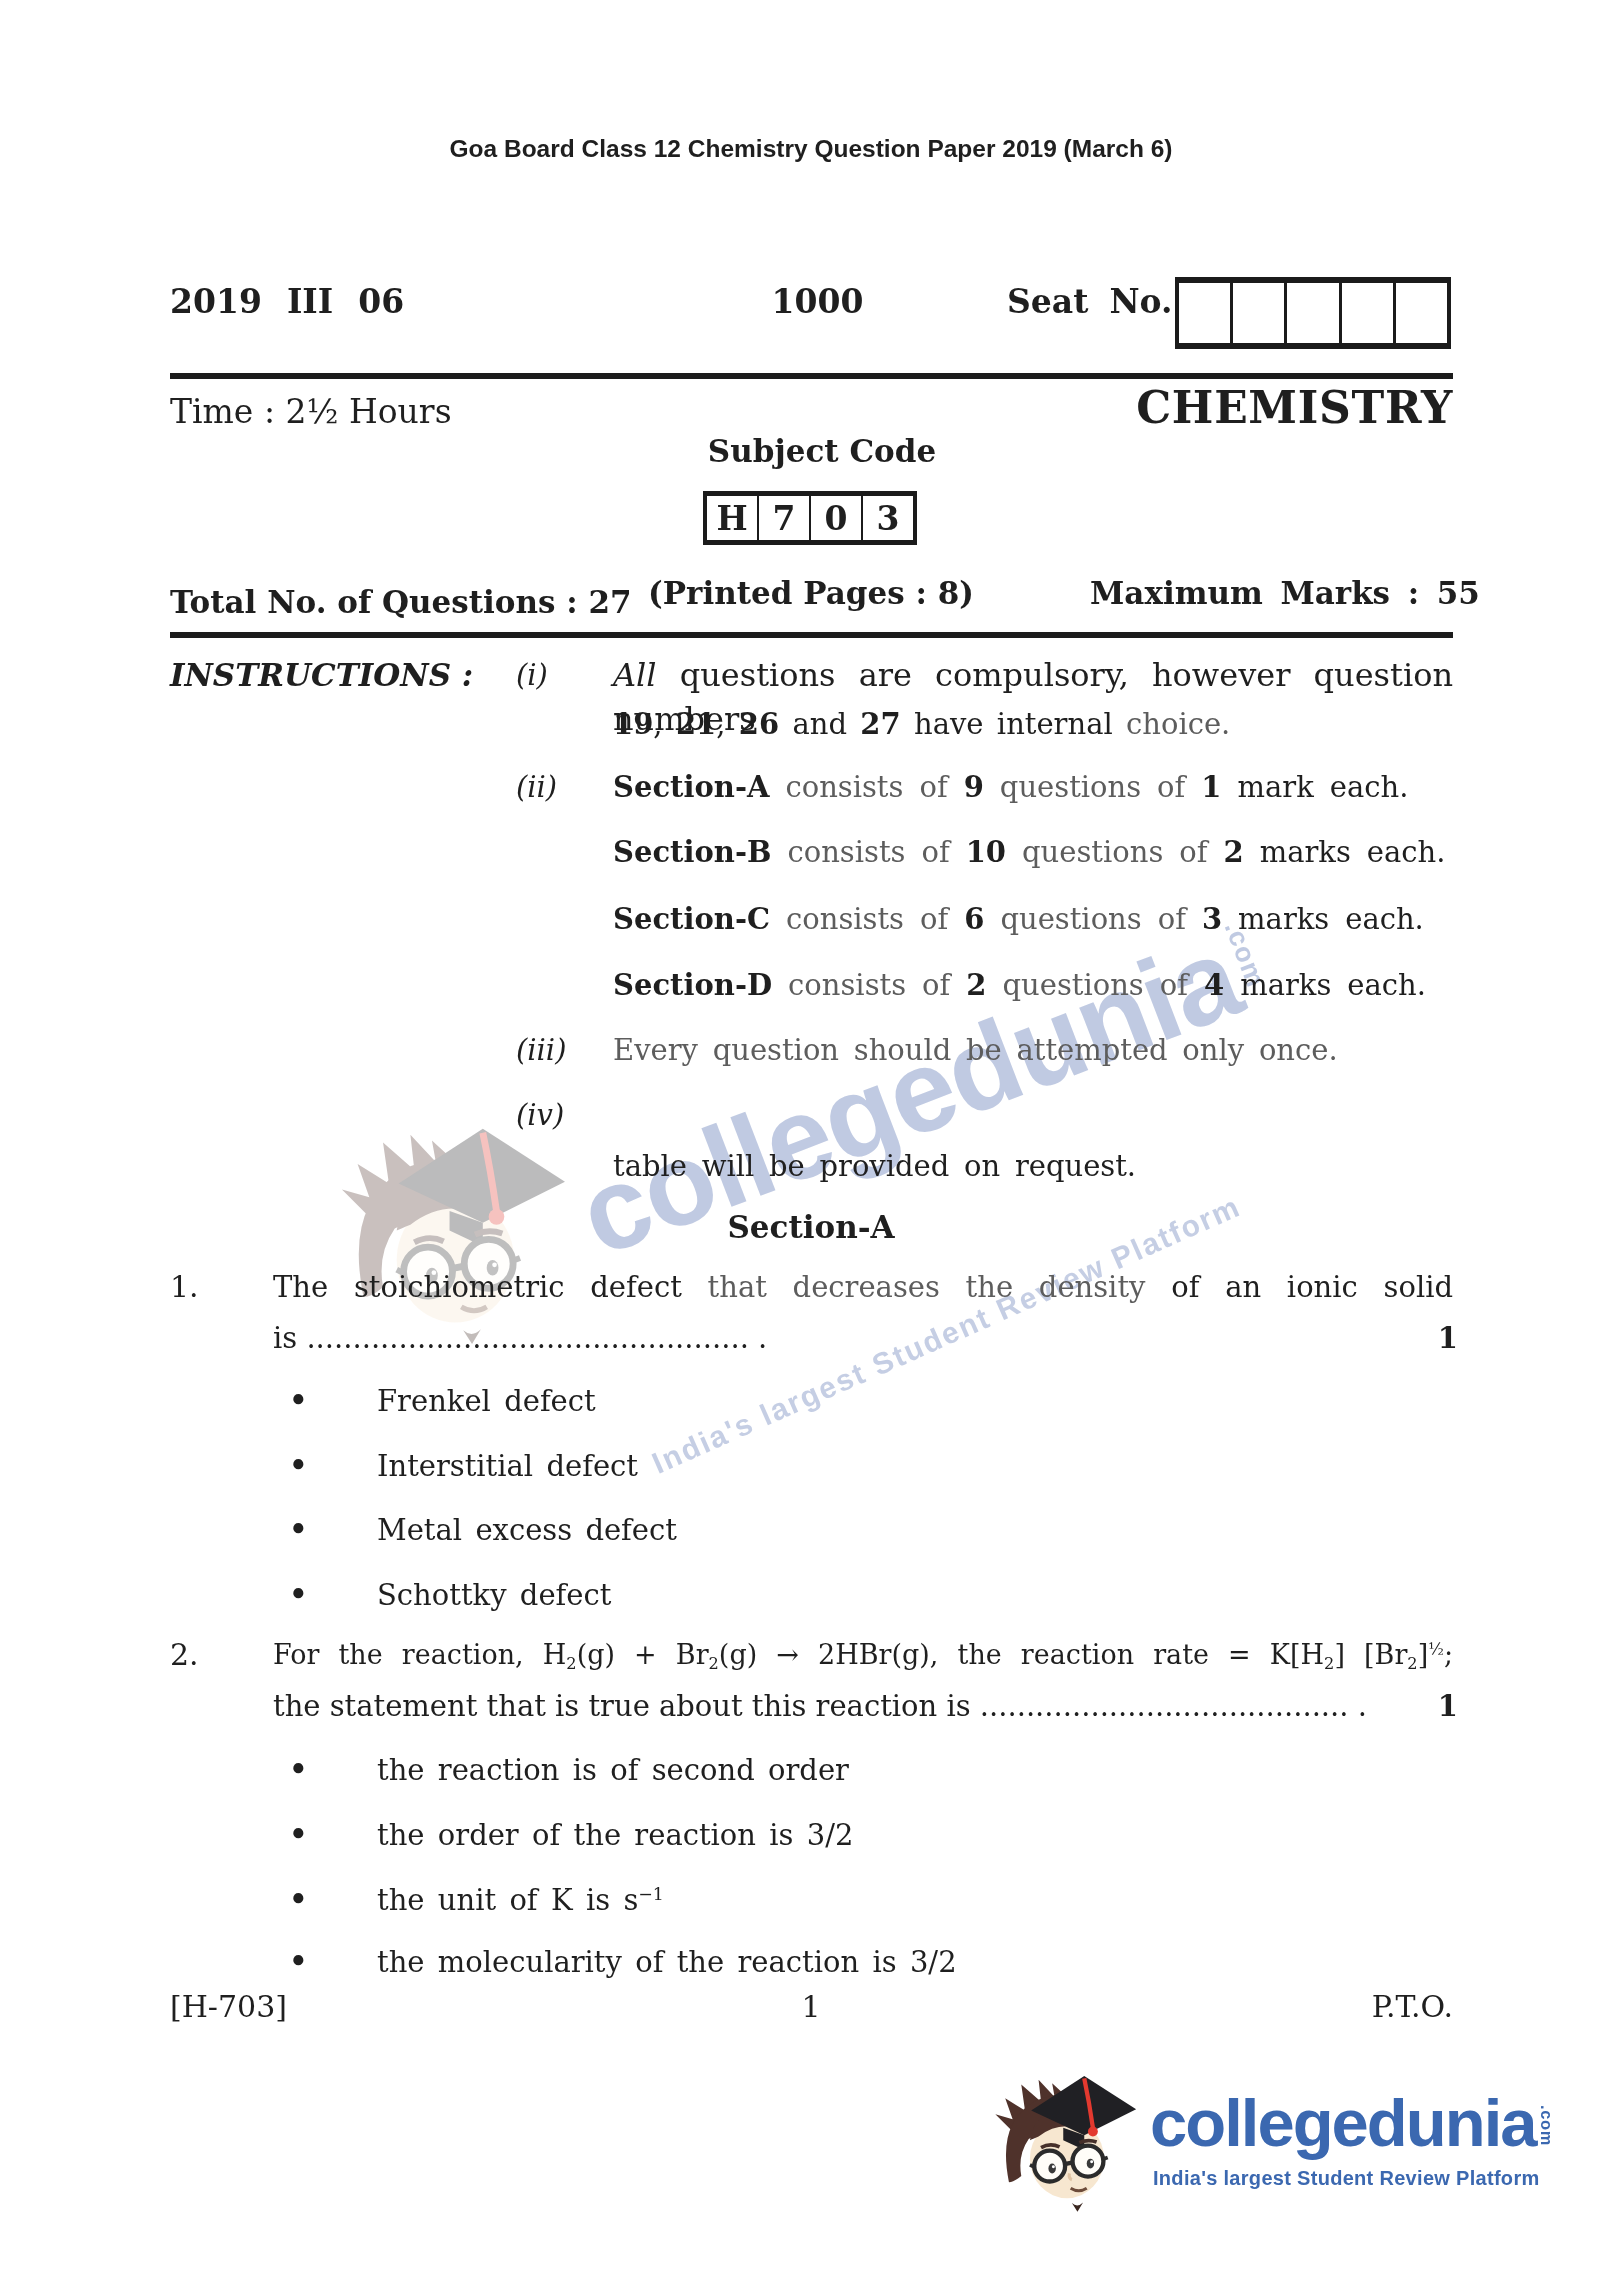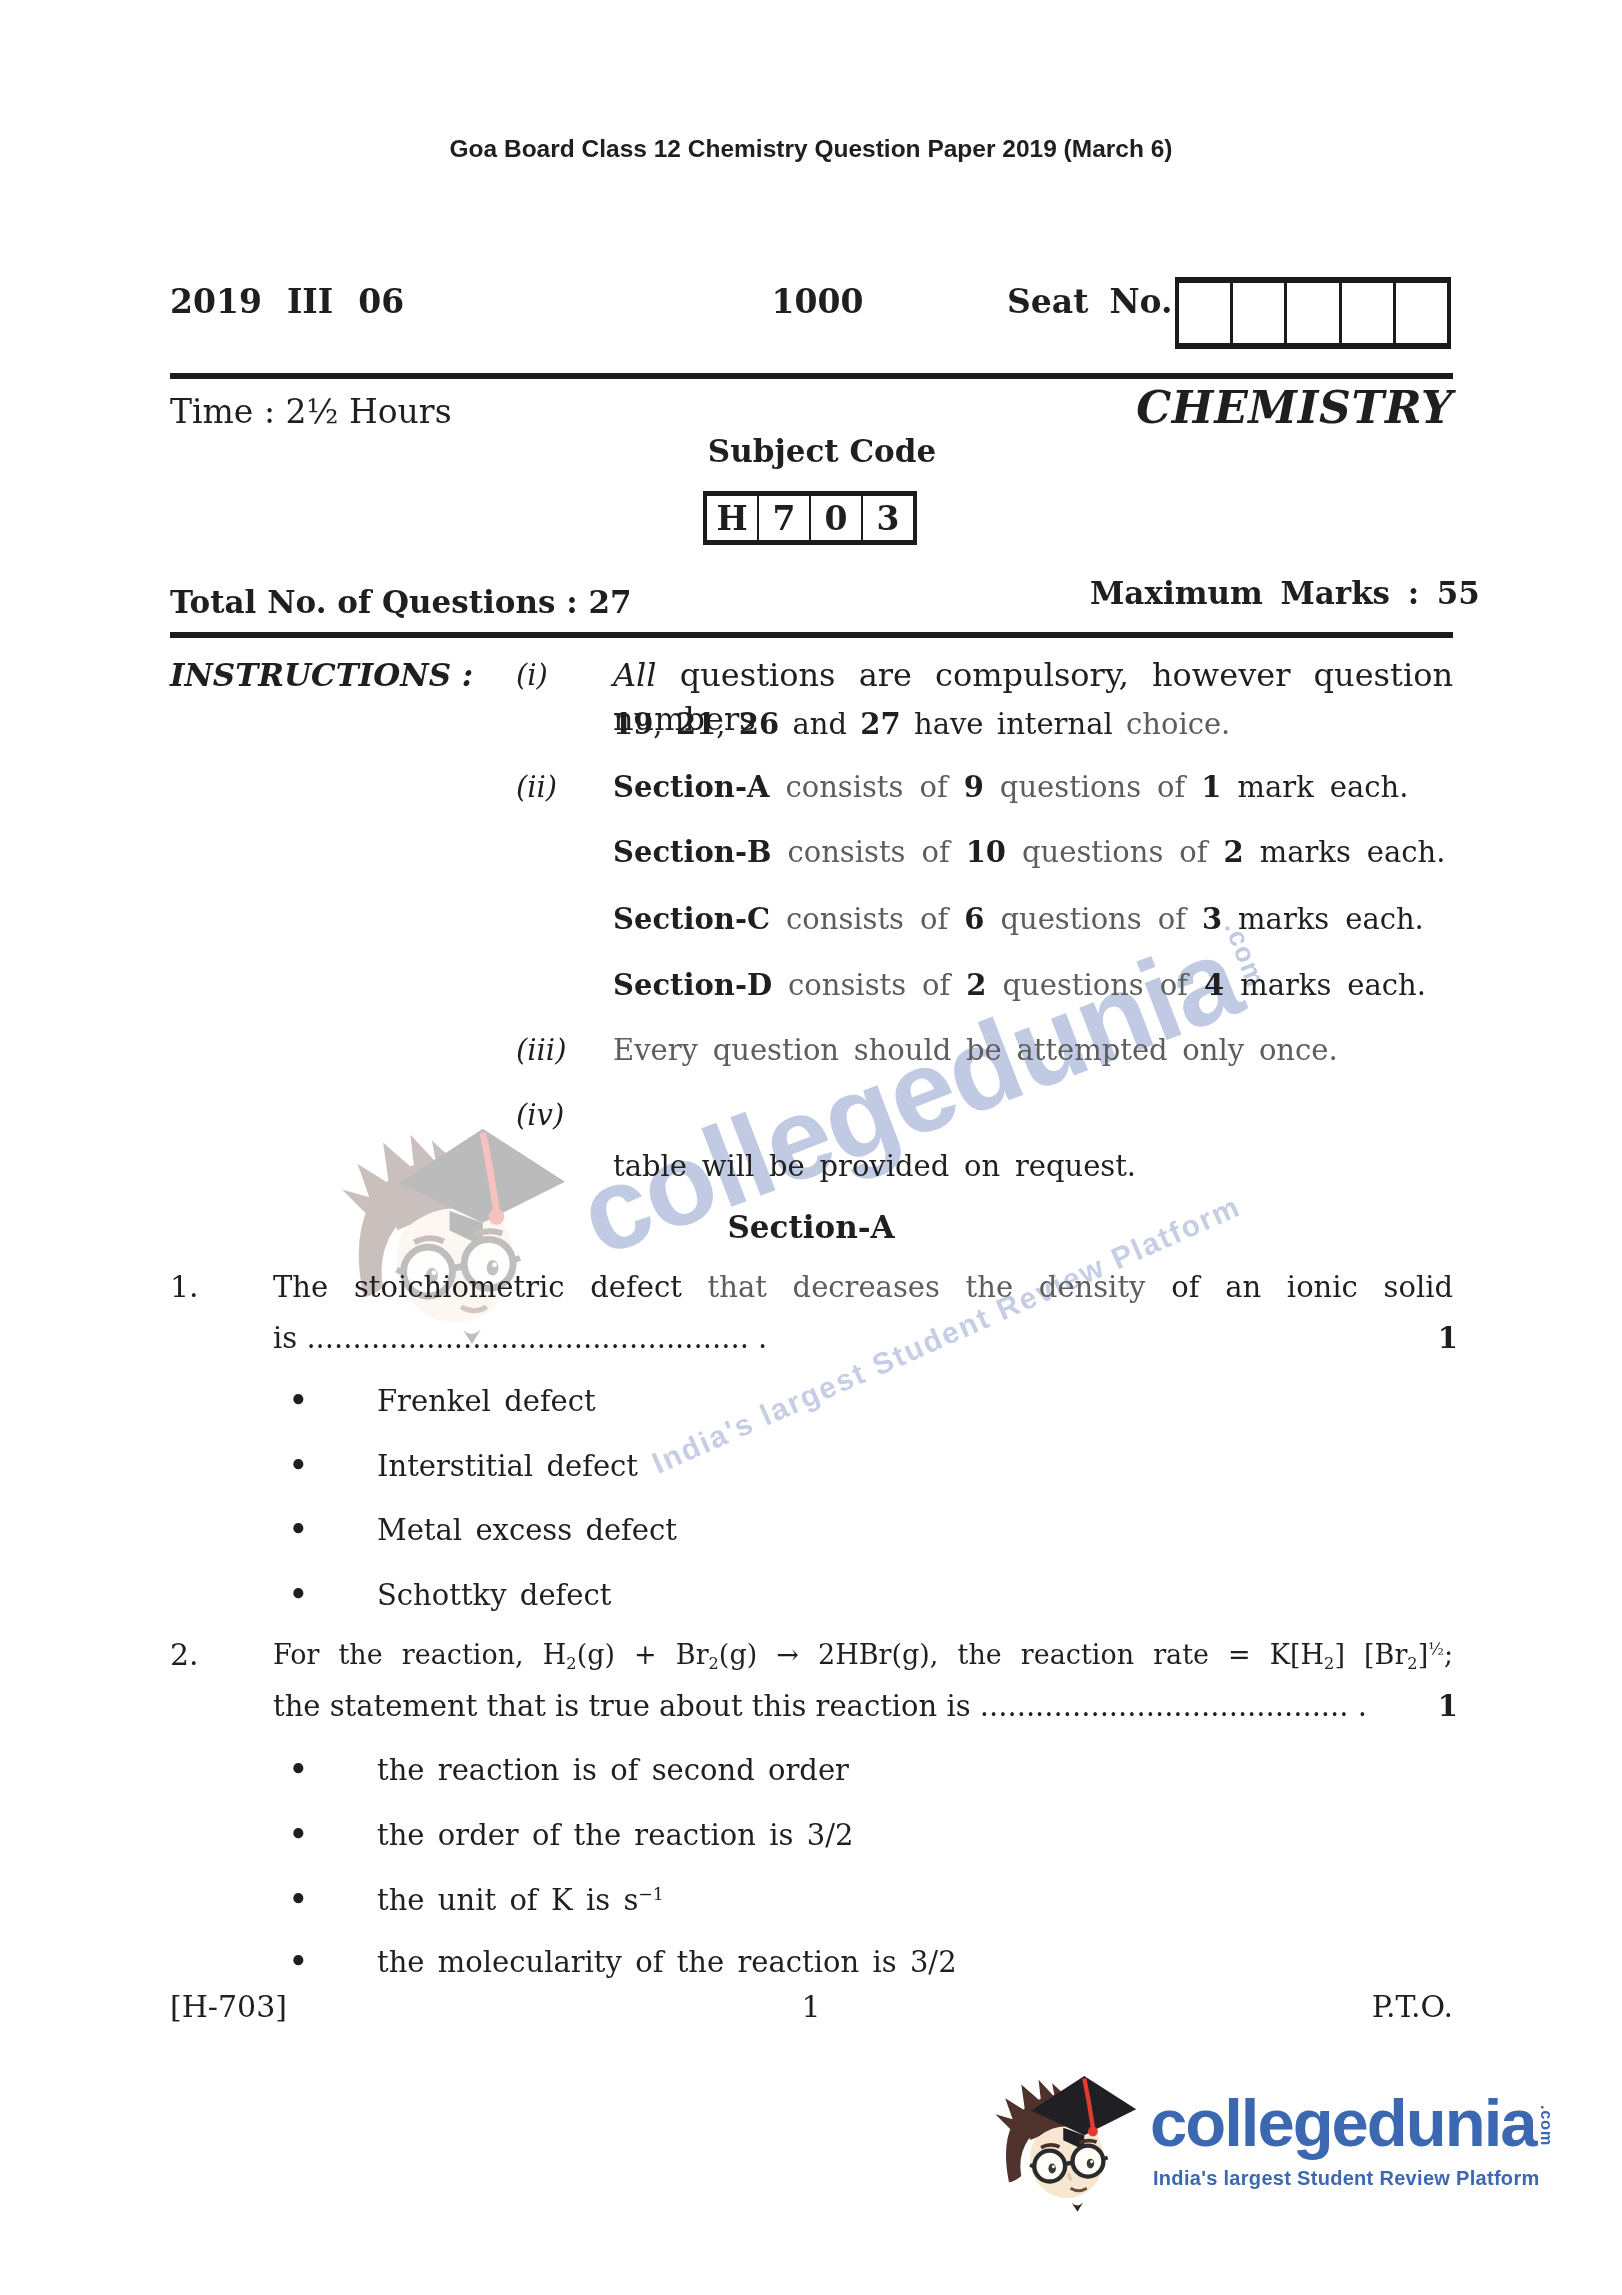--- a/index.html
+++ b/index.html
@@ -18,21 +18,21 @@
         font-family:"Liberation Sans",sans-serif;font-weight:bold;font-size:24.5px;line-height:34px;}
   .meta{top:280px;font-weight:bold;font-size:33px;}
   .date-code{left:170px;word-spacing:13.6px;}
   .center-code{left:695px;width:245px;text-align:center;}
   .seat-label{left:1007px;word-spacing:9.5px;}
   .seat-box{position:absolute;left:1175px;top:277px;width:276px;height:72px;display:flex;
         border:4.1px solid #1b1b1b;border-top-width:6.1px;border-bottom-width:6.1px;box-sizing:border-box;background:#fff;}
   .seat-box .cell{flex:1;border-right:3.4px solid #1b1b1b;}
   .seat-box .cell:last-child{border-right:none;}
   .time-label{top:390px;left:170px;font-weight:normal;font-size:33px;}
-  .subject-name{top:386px;left:886px;width:567px;text-align:right;font-weight:bold;font-size:44px;letter-spacing:0.7px;font-style:italic;}
+  .subject-name{top:386px;left:886px;width:567px;text-align:right;font-weight:bold;font-size:44px;letter-spacing:0.7px;}
   .subject-code-label{top:433px;left:0;width:1622px;text-align:center;font-weight:bold;font-size:31px;}
   .code-box{position:absolute;left:703px;top:491px;width:214px;height:54px;display:flex;
         border:4.1px solid #1b1b1b;border-top-width:5.5px;border-bottom-width:5.5px;box-sizing:border-box;background:#fff;}
   .code-box .ccell{flex:1;border-right:2.7px solid #1b1b1b;display:flex;align-items:center;justify-content:center;
         font-weight:bold;font-size:33px;}
   .code-box .ccell:last-child{border-right:none;}
   .totals{top:571px;font-weight:bold;font-size:31px;}
   .tot-left{left:170px;margin-top:9px;}
   .tot-center{left:0;width:1622px;text-align:center;}
   .tot-right{left:1090px;width:363px;text-align:right;word-spacing:6.8px;}
@@ -130,20 +130,21 @@
 
   <div class="subject-code-label abs">Subject Code</div>
   <div class="code-box">
     <div class="ccell">H</div>
     <div class="ccell">7</div>
     <div class="ccell">0</div>
     <div class="ccell">3</div>
   </div>
 
   <div class="ln totals tot-left">Total No. of Questions : 27</div>
+  <div class="ln totals tot-center">(Printed Pages : 8)</div>
   <div class="ln totals tot-right">Maximum Marks : 55</div>
 
   <div class="hr" style="top:632px;"></div>
 
   <div class="ln instr-label" style="top:653px;">INSTRUCTIONS :</div>
   <div class="ln marker" style="top:653px;">(i)</div>
   <div class="ln itxt f40 j" style="top:653px;"><span class="i">All </span><span>questions are compulsory, however question numbers</span></div>
   <div class="ln itxt ws6" style="top:702px;"><span class="b">19</span><span>, </span><span class="b">21</span><span>, </span><span class="b">26</span><span> and </span><span class="b">27</span><span> have internal </span><span class="g">choice.</span></div>
 
   <div class="ln marker" style="top:765px;">(ii)</div>

